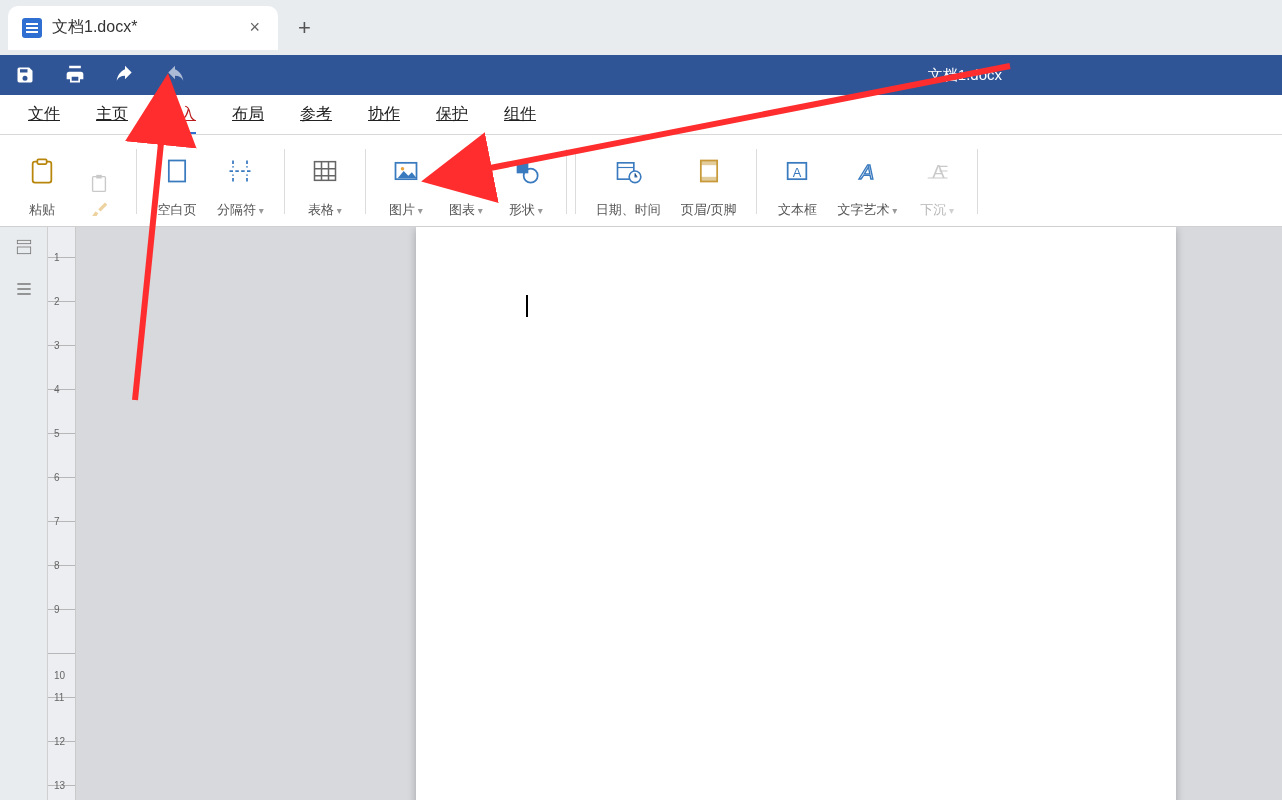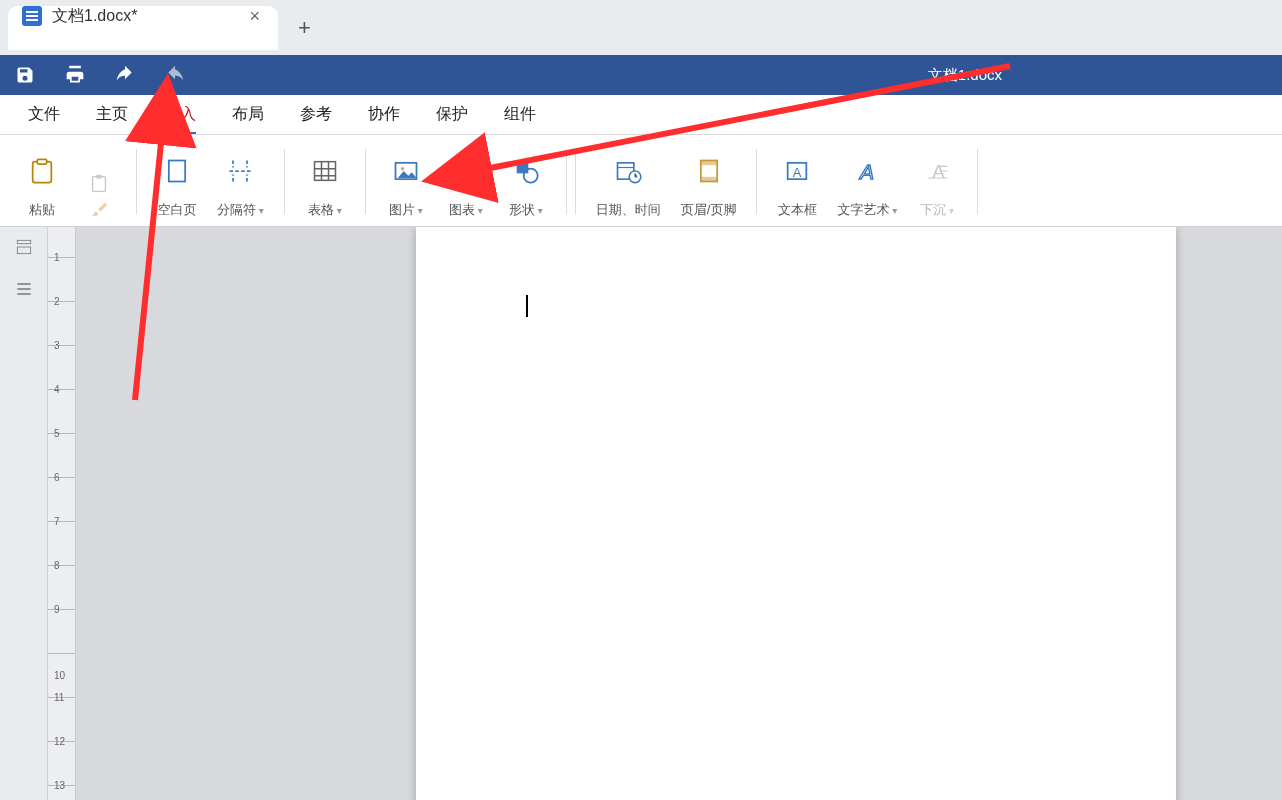--- a/index.html
+++ b/index.html
@@ -3,36 +3,36 @@
 <meta charset="utf-8">
 <style>
   * { box-sizing: border-box; margin: 0; padding: 0; font-family: "Microsoft YaHei", "Segoe UI", sans-serif; }
   body { width: 1282px; height: 800px; overflow: hidden; background: #e9ecef; position: relative; }
 
   
   .tabbar { height: 55px; background: #e9ecef; display: flex; align-items: center; padding: 0 8px; }
   .tab-home { display: flex; align-items: center; gap: 8px; padding: 0 40px 0 12px; height: 40px; cursor: default; }
   .tab-home .logo { width: 22px; height: 22px; background: #5b3cc4; border-radius: 4px; position: relative; }
   .tab-home .logo::after { content:""; position:absolute; left:4px; top:5px; width:0; height:0; border-left:7px solid #fff; border-top:5px solid transparent; border-bottom:5px solid transparent; transform: rotate(-10deg);}
-  .tab-doc { display: flex; align-items: flex-start; gap: 10px; background: #fff; border-radius: 10px 10px 0 0; height: 44px; padding: 0 14px 0 14px; min-width: 270px; }
+  .tab-doc { display: flex; align-items: center; gap: 10px; background: #fff; border-radius: 10px 10px 0 0; height: 44px; padding: 0 14px 0 14px; min-width: 270px; }
   .tab-doc .docicon { width: 20px; height: 20px; background: #2f6fd1; border-radius: 3px; position: relative; }
   .tab-doc .docicon::after { content:""; position:absolute; left:4px; top:5px; right:4px; height:2px; background:#fff; box-shadow: 0 4px 0 #fff, 0 8px 0 #fff; }
   .tab-doc .title { font-size: 16px; color: #333; flex: 1; }
   .tab-doc .close { font-size: 18px; color: #666; cursor: pointer; padding: 0 4px; }
   .tab-add { font-size: 22px; color: #555; padding: 0 20px; cursor: pointer; }
 
   
   .quickbar { height: 40px; background: #2f5597; display: flex; align-items: center; padding: 0 14px; gap: 28px; color: #fff; position: relative; }
   .quickbar .qicon { width: 22px; height: 22px; display: flex; align-items: center; justify-content: center; cursor: pointer; }
   .quickbar .doc-title { position: absolute; left: 50%; transform: translateX(-50%); right: auto; font-size: 15px; color: #fff; }
   @media (min-width:1px){ .quickbar .doc-title { left: auto; right: 280px; transform:none;} }
 
   
   .menurow { height: 40px; background: #fff; display: flex; align-items: center; padding: 0 10px; gap: 0; border-bottom: 1px solid #d8d8d8; }
-  .menuitem { font-size: 16px; color: #222; padding: 8px 18px; cursor: pointer; position: relative; }
+  .menuitem { font-size: 16px; color: #222; padding: 8px 18px; cursor: pointer; position: relative; text-decoration: underline; }
   .menuitem.active { color: #b91c1c; }
   .menuitem.active::after { content:""; position:absolute; left:18px; right:18px; bottom:-1px; height:2px; background:#2f6fd1; }
 
   
   .ribbon { height: 92px; background: #fff; display: flex; align-items: stretch; padding: 4px 6px 2px 6px; border-bottom: 1px solid #d0d0d0; }
   .rgroup { display: flex; align-items: center; padding: 0 10px; gap: 8px; }
   .vsep { width: 1px; background: #dcdcdc; margin: 10px 4px; }
   .rbtn { display: flex; flex-direction: column; align-items: center; justify-content: flex-end; gap: 4px; min-width: 52px; height: 78px; padding: 4px 6px 2px 6px; cursor: pointer; color: #555; font-size: 13px; }
   .rbtn .ic { width: 34px; height: 34px; display:flex; align-items:center; justify-content:center; }
   .rbtn .lbl { white-space: nowrap; margin-top: 9px; }

